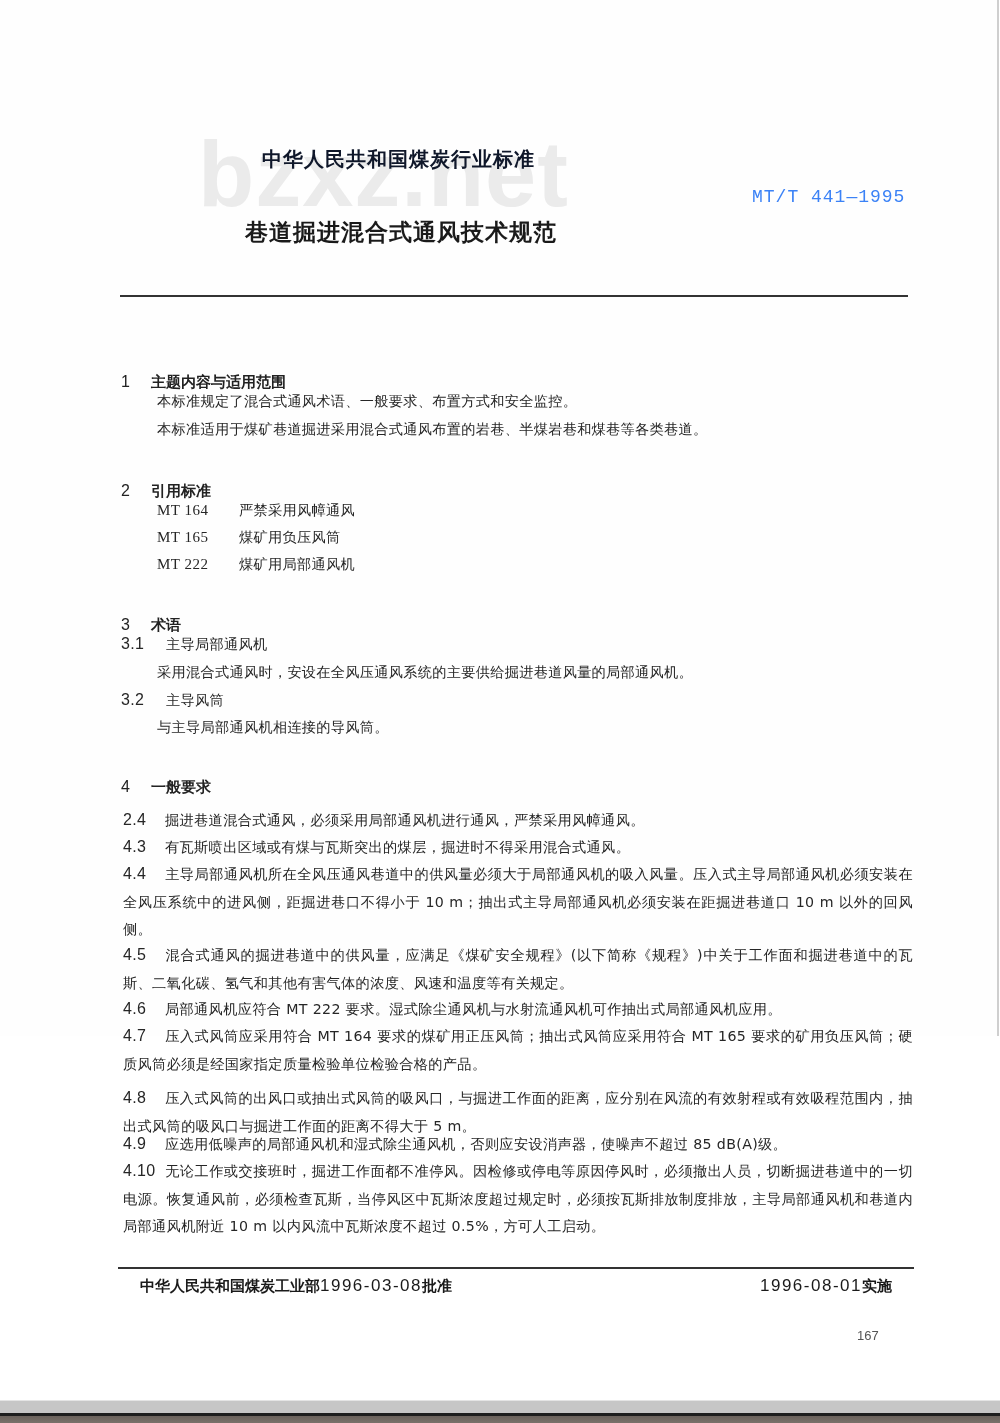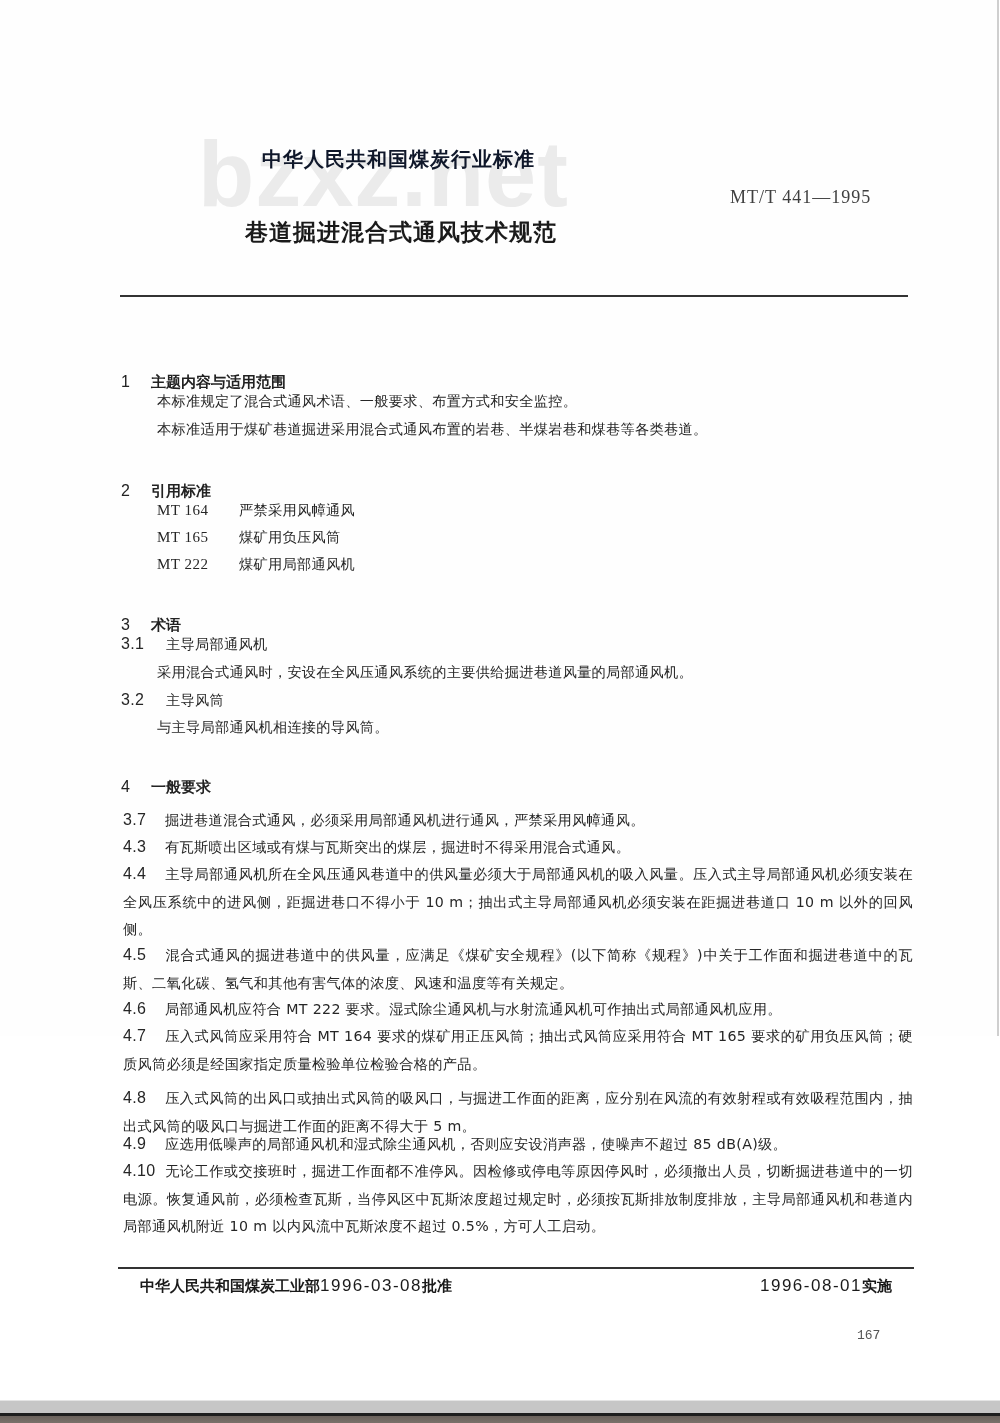--- a/index.html
+++ b/index.html
@@ -13,42 +13,42 @@
     position: absolute; left: 0; top: 0; width: 997px; height: 1036px;
     background: #fefefe; border-right: 2px solid #cfcfcf;
   }
   .abs { position: absolute; white-space: nowrap; }
   .watermark {
     left: 198px; top: 128px; font-family: "Liberation Sans", sans-serif;
     font-weight: bold; font-size: 92px; color: #ebebeb; letter-spacing: 1px;
     line-height: 1;
   }
   .ministry { left: 262px; top: 146px; font-size: 20px; font-weight: bold; color: #0f172a; letter-spacing: 1px; }
-  .std-no { left: 730px; top: 187px; font-size: 18px; color: #404040; font-family: Liberation Serif, serif; letter-spacing: 1px; }
+  .std-no { left: 752px; top: 187px; font-size: 18px; color: #3b82f6; font-family: Liberation Mono, monospace; letter-spacing: 1px; }
   .doc-title { left: 245px; top: 217px; font-size: 23px; font-weight: bold; color: #1a1a1a; letter-spacing: 1px; }
   .rule { position: absolute; height: 2px; background: #333; }
   .rule.top { left: 120px; top: 295px; width: 788px; }
   .rule.bottom { left: 118px; top: 1267px; width: 796px; }
 
   .h { font-size: 15px; font-weight: bold; color: #222; margin-top: 36px; }
   .h .num { display: inline-block; width: 30px; font-family: "Liberation Sans", sans-serif; font-weight: normal; font-size: 16px; }
   .p { font-size: 14.2px; color: #262626; letter-spacing: 0.3px; margin-top: 16px; }
   .sub .num { display: inline-block; width: 45px; font-family: "Liberation Sans", sans-serif; font-size: 16px; }
   .para {
     position: absolute; left: 123px; width: 790px;
     font-size: 14.2px; line-height: 27.5px; color: #262626;
     text-align: justify; text-align-last: left; letter-spacing: 0.35px;
   }
   .para .num { display: inline-block; width: 42px; font-family: "Liberation Sans", sans-serif; font-size: 16px; }
   .ref .code { display: inline-block; width: 82px; font-family: "Liberation Serif", serif; font-size: 15px; letter-spacing: 0.5px; }
 
   .footer-left { left: 122px; top: 1276px; font-size: 15px; font-weight: bold; color: #1a1a1a; margin-left: 18px; }
   .footer-left .date, .footer-right .date { font-family: "Liberation Sans", sans-serif; font-weight: normal; font-size: 17px; letter-spacing: 1.5px; }
   .footer-right { left: 760px; top: 1276px; font-size: 15px; font-weight: bold; color: #1a1a1a; }
-  .page-num { left: 857px; top: 1328px; font-family: Liberation Mono, monospace; font-size: 13px; color: #555; }
+  .page-num { left: 857px; top: 1328px; font-family: Liberation Sans, sans-serif; font-size: 13px; color: #555; }
 
   .gray-band { position: absolute; left: 0; top: 1400px; width: 1000px; height: 13px; background: #c6c6c6; border-top: 1px solid #e4e4e4; }
   .dark-band { position: absolute; left: 0; top: 1413px; width: 1000px; height: 10px;
     background: linear-gradient(to bottom, #1e1e1e 0, #1e1e1e 3px, #6b625c 3px, #7a716a 100%); }
 </style>
 </head>
 <body>
 
 <div class="page">
 
@@ -88,21 +88,21 @@
   <div class="abs p sub" style="left:121px; top:675px;">
     <span class="num">3.2</span><span>主导风筒</span>
   </div>
   <div class="abs p" style="left:157px; top:702px;">与主导局部通风机相连接的导风筒。</div>
 
   <div class="abs h" style="left:121px; top:742px;">
     <span class="num">4</span><span>一般要求</span>
   </div>
 
   <div class="para" style="top:806px;">
-    <span class="num">3.7</span><span>掘进巷道混合式通风，必须采用局部通风机进行通风，严禁采用风幛通风。</span>
+    <span class="num">2.4</span><span>掘进巷道混合式通风，必须采用局部通风机进行通风，严禁采用风幛通风。</span>
   </div>
   <div class="para" style="top:833px;">
     <span class="num">4.3</span><span>有瓦斯喷出区域或有煤与瓦斯突出的煤层，掘进时不得采用混合式通风。</span>
   </div>
   <div class="para" style="top:860px;">
     <span class="num">4.4</span><span>主导局部通风机所在全风压通风巷道中的供风量必须大于局部通风机的吸入风量。压入式主导局部通风机必须安装在全风压系统中的进风侧，距掘进巷口不得小于 10 m；抽出式主导局部通风机必须安装在距掘进巷道口 10 m 以外的回风侧。</span>
   </div>
   <div class="para" style="top:941px;">
     <span class="num">4.5</span><span>混合式通风的掘进巷道中的供风量，应满足《煤矿安全规程》(以下简称《规程》)中关于工作面和掘进巷道中的瓦斯、二氧化碳、氢气和其他有害气体的浓度、风速和温度等有关规定。</span>
   </div>

